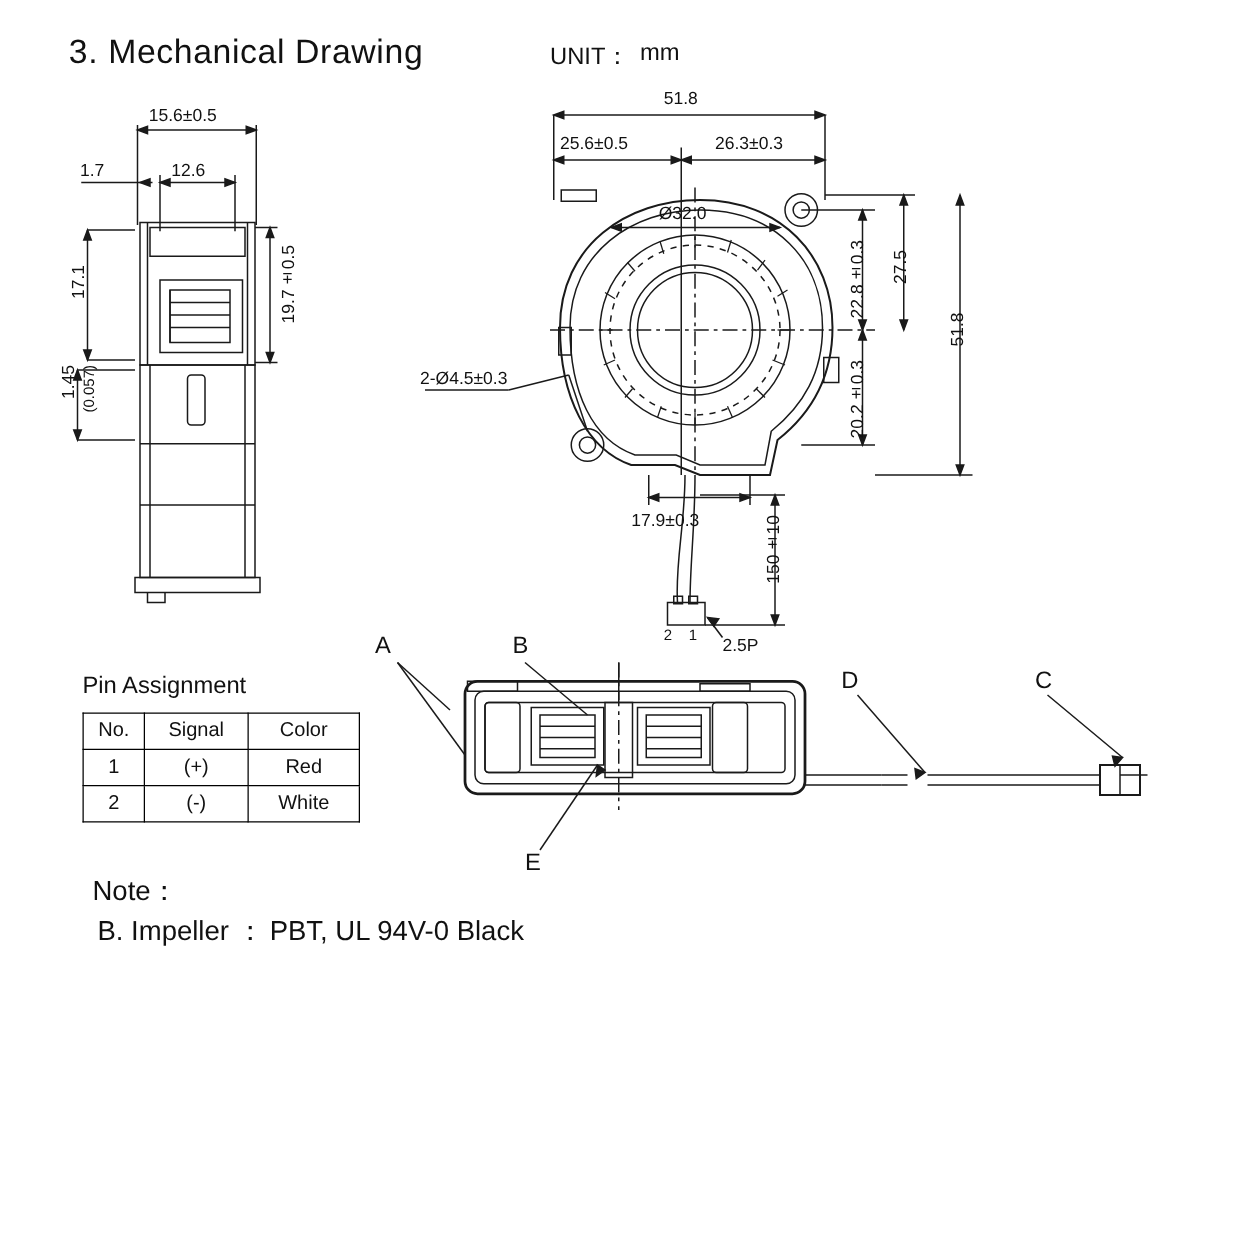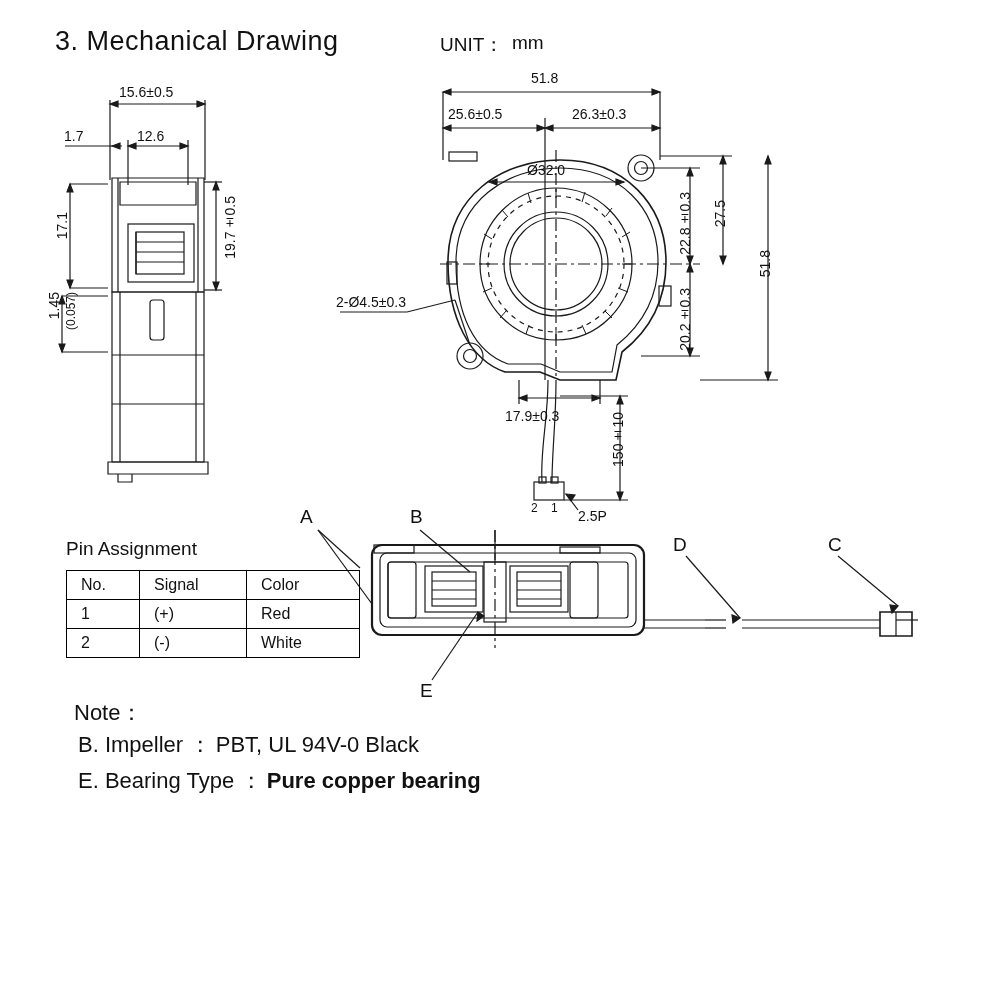--- a/index.html
+++ b/index.html
@@ -10,21 +10,21 @@
   .unit{font-size:19px;}
   .dim{font-size:14px;}
   .dim-s{font-size:12px;}
   .lbl{font-size:19px;}
   .note{font-size:22px;}
   .note-b{font-size:22px;font-weight:bold;}
   svg{position:absolute;left:0;top:0;}
   .vert{writing-mode:vertical-rl;transform:rotate(180deg);}
   table.pin{border-collapse:collapse;}
   table.pin td,table.pin th{border:1.5px solid #000;font-weight:normal;
-       font-size:16px;text-align:left;padding:5px 14px;}
+       font-size:16px;text-align:center;padding:5px 2px;}
   table.pin th{font-size:16px;}
 </style>
 </head>
 <body>
 
 <div class="abs ttl" style="left:55px;top:26px;">3. Mechanical Drawing</div>
 <div class="abs unit" style="left:440px;top:32px;">UNIT：</div>
 <div class="abs unit" style="left:512px;top:32px;">mm</div>
 
 <svg width="1000" height="1000">
@@ -292,17 +292,13 @@
   </tbody>
     </table>
 </div>
 
 <div class="abs note" style="left:74px;top:698px;">Note：</div>
 <div class="abs" style="left:78px;top:730px;width:700px;">
   <div style="margin-bottom:6px;">
     <span class="note">B. Impeller ：</span>
     <span class="note">PBT, UL 94V-0 Black</span>
   </div>
-  <div style="margin-bottom:2px;">
-    <span class="note">E. Bearing Type ：</span>
-    <span class="note-b">Pure copper bearing</span>
-  </div>
 </div>
 
 </body></html>

